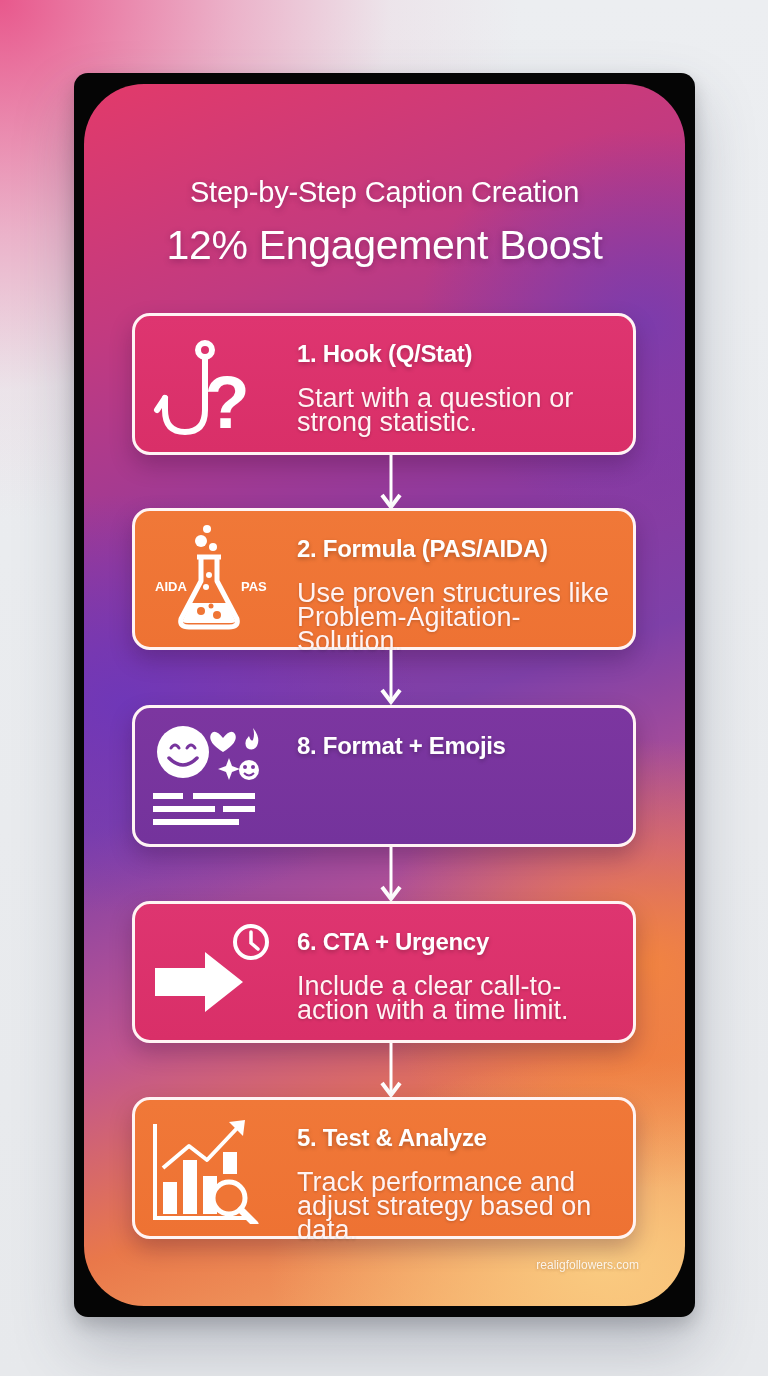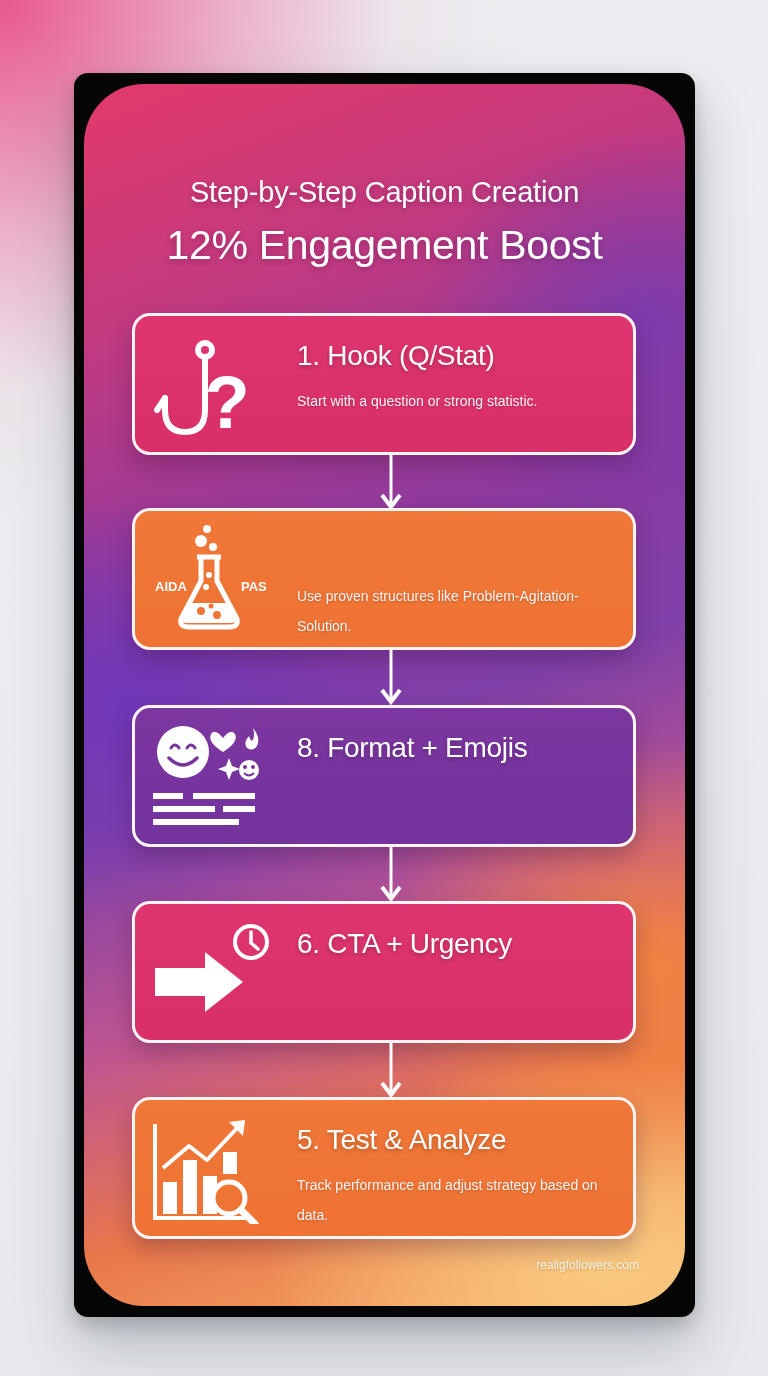--- a/index.html
+++ b/index.html
@@ -26,22 +26,22 @@
       linear-gradient(160deg,#e23a6a 0%,#c23a80 18%,#8a3aa0 40%,#7e40a8 52%,#c05590 68%,#e9784a 82%,#f7b36e 100%);
   }
   .hdr{position:absolute;left:0;right:0;text-align:center;color:#fff;text-shadow:0 2px 6px rgba(60,0,60,0.35)}
   .hdr .sub{top:92px;font-size:29px;font-weight:400;position:absolute;left:0;right:0;letter-spacing:-0.2px}
   .hdr .main{top:138px;font-size:41px;font-weight:400;position:absolute;left:0;right:0;letter-spacing:-0.3px}
   .card{
     position:absolute;left:48px;width:504px;height:142px;border:3px solid #fff4f4;border-radius:18px;
     box-shadow:0 10px 22px rgba(50,10,50,0.28);
   }
   .card .icon{position:absolute;left:14px;top:12px;width:120px;height:112px}
-  .card .title{position:absolute;left:162px;top:24px;color:#fff;font-size:28px;font-weight:400;letter-spacing:-0.3px;text-shadow:0 2px 4px rgba(0,0,0,0.25);white-space:nowrap}
-  .card .desc{position:absolute;left:162px;top:70px;right:10px;color:#fff3f3;font-size:14px;line-height:30px;text-shadow:0 1px 3px rgba(0,0,0,0.2)}
+  .card .title{position:absolute;left:162px;top:24px;color:#fff;font-size:24px;font-weight:700;letter-spacing:-0.3px;text-shadow:0 2px 4px rgba(0,0,0,0.25);white-space:nowrap}
+  .card .desc{position:absolute;left:162px;top:70px;right:10px;color:#fff3f3;font-size:27px;line-height:24px;text-shadow:0 1px 3px rgba(0,0,0,0.2)}
   .pink{background:linear-gradient(180deg,#de3570,#d92f68)}
   .orange{background:linear-gradient(180deg,#f07838,#ee7233)}
   .purple{background:linear-gradient(180deg,#7c36a0,#74339c)}
   .conn{position:absolute;left:296px;width:22px;height:56px}
   .footer{position:absolute;right:46px;bottom:34px;color:rgba(255,255,255,0.85);font-size:12px;text-shadow:0 1px 3px rgba(120,60,0,0.3)}
 </style>
 </head>
 <body>
 
 <div class="phone">
@@ -78,20 +78,21 @@
         <path d="M48 34 H72 M52 34 V58 L32 96 Q30 104 40 104 H80 Q90 104 88 96 L68 58 V34" fill="none" stroke="#fff" stroke-width="5" stroke-linejoin="round"></path>
         <path d="M42 80 H78 L86 97 Q87 100 82 100 H38 Q33 100 34 97 Z" fill="#fff"></path>
         <circle cx="60" cy="52" r="3" fill="#fff"></circle>
           <circle cx="57" cy="64" r="3" fill="#fff"></circle>
         <circle cx="52" cy="88" r="4" fill="#ef7535"></circle>
           <circle cx="68" cy="92" r="4" fill="#ef7535"></circle>
           <circle cx="62" cy="83" r="2.5" fill="#ef7535"></circle>
         <text x="6" y="68" fill="#fff" font-family="Liberation Sans, sans-serif" font-weight="700" font-size="13">AIDA</text>
         <text x="92" y="68" fill="#fff" font-family="Liberation Sans, sans-serif" font-weight="700" font-size="13">PAS</text>
       </svg>
+      <div class="title">2. Formula (PAS/AIDA)</div>
       <div class="desc">Use proven structures like Problem-Agitation-Solution.</div>
     </div>
 
     <svg class="conn" style="top:566px" viewBox="0 0 22 56">
       <path d="M11 0 V50" stroke="#fff" stroke-width="3"></path>
         <path d="M2 40 L11 52 L20 40" stroke="#fff" stroke-width="4" fill="none"></path>
     </svg>
 
     <div class="card purple" style="top:621px">
       <svg class="icon" viewBox="0 0 120 112">
@@ -119,20 +120,21 @@
         <path d="M2 40 L11 52 L20 40" stroke="#fff" stroke-width="4" fill="none"></path>
     </svg>
 
     <div class="card pink" style="top:817px">
       <svg class="icon" viewBox="0 0 120 112">
         <path d="M6 52 H56 V36 L94 66 L56 96 V80 H6 Z" fill="#fff"></path>
         <circle cx="102" cy="26" r="16" fill="none" stroke="#fff" stroke-width="4"></circle>
         <path d="M102 16 V27 L109 33" stroke="#fff" stroke-width="3.5" fill="none" stroke-linecap="round"></path>
       </svg>
       <div class="title">6. CTA + Urgency</div>
+      <div class="desc">Include a clear call-to-action with a time limit.</div>
     </div>
 
     <svg class="conn" style="top:959px" viewBox="0 0 22 56">
       <path d="M11 0 V50" stroke="#fff" stroke-width="3"></path>
         <path d="M2 40 L11 52 L20 40" stroke="#fff" stroke-width="4" fill="none"></path>
     </svg>
 
     <div class="card orange" style="top:1013px">
       <svg class="icon" viewBox="0 0 120 112">
         <path d="M6 12 V106 H102" stroke="#fff" stroke-width="4" fill="none"></path>

